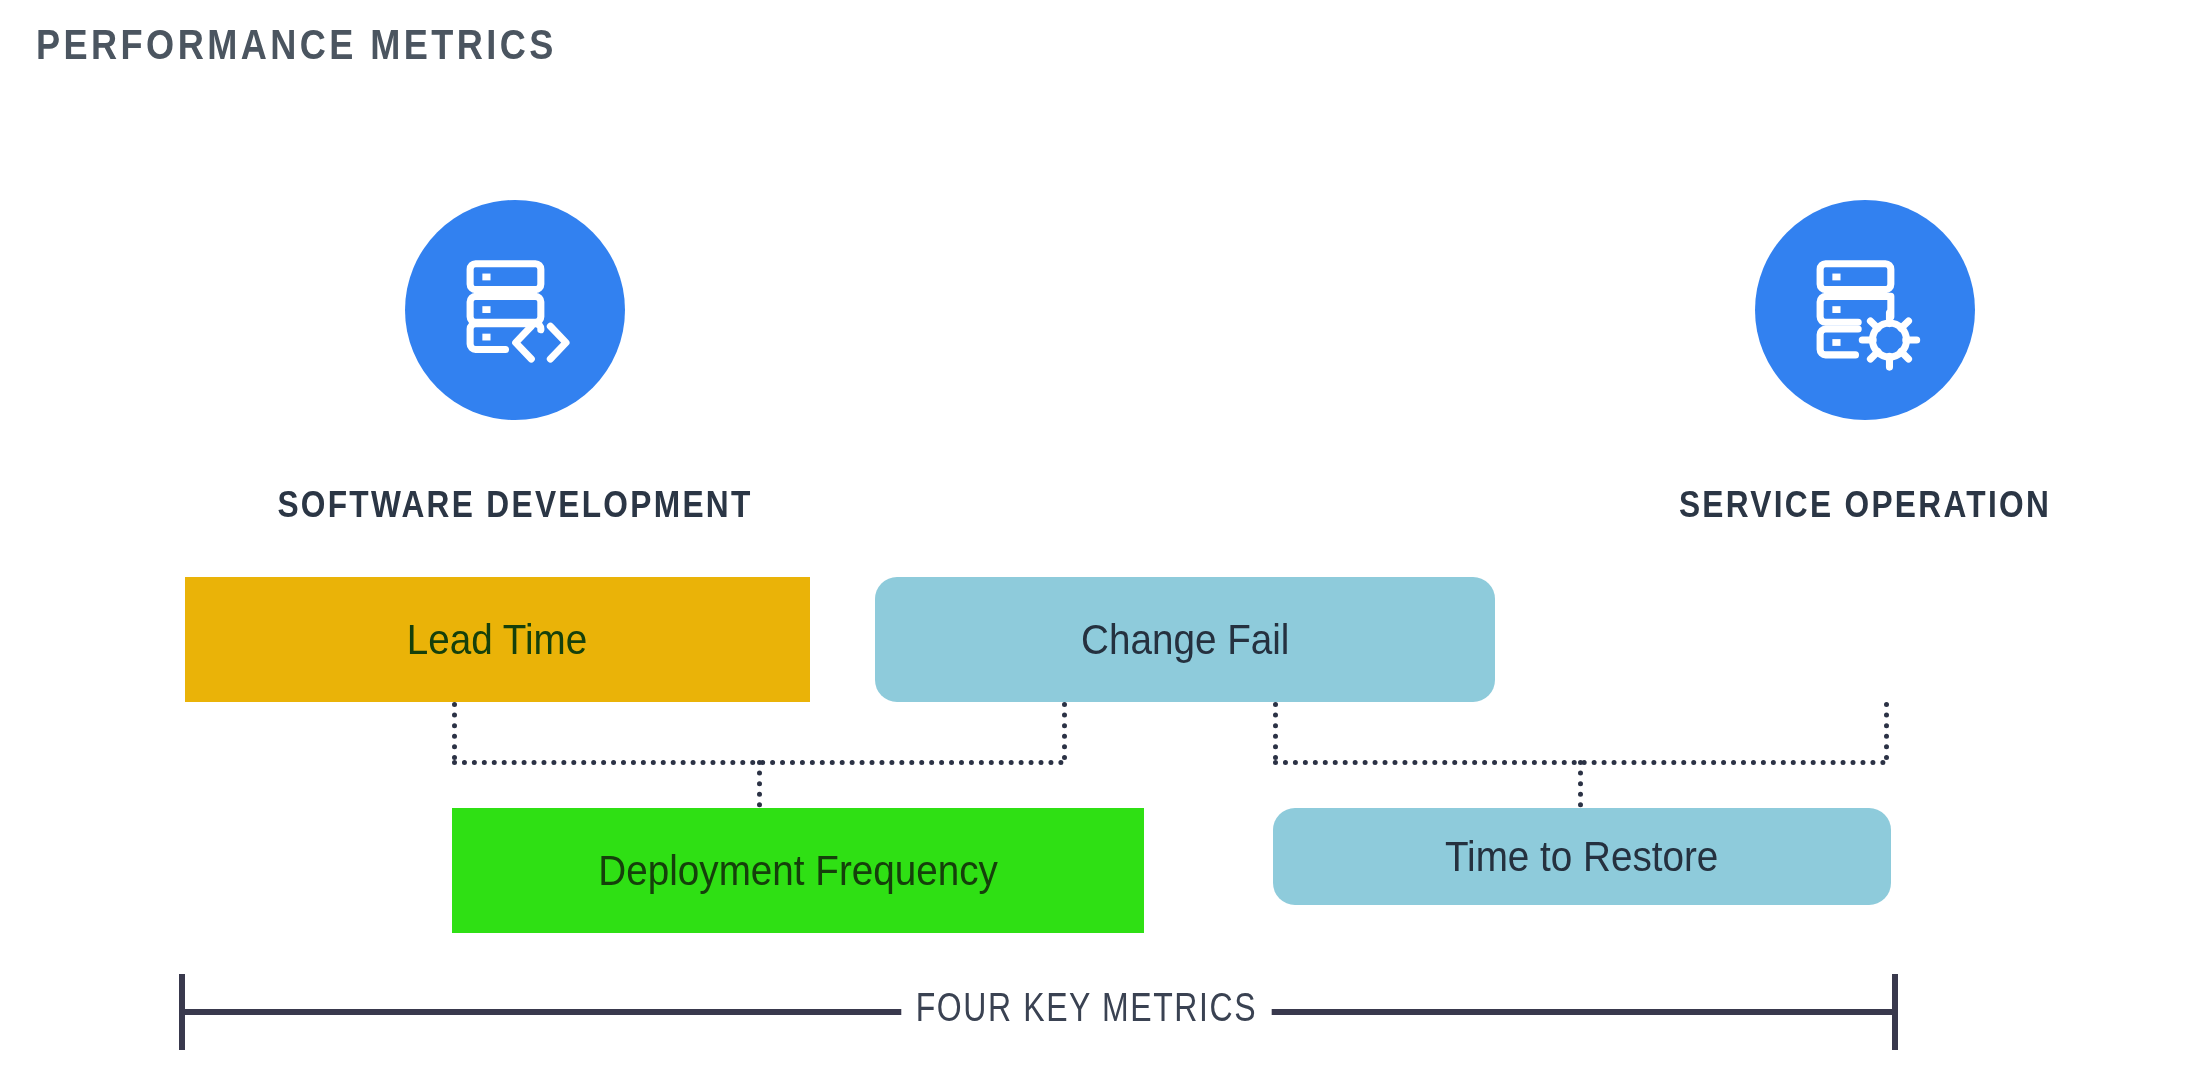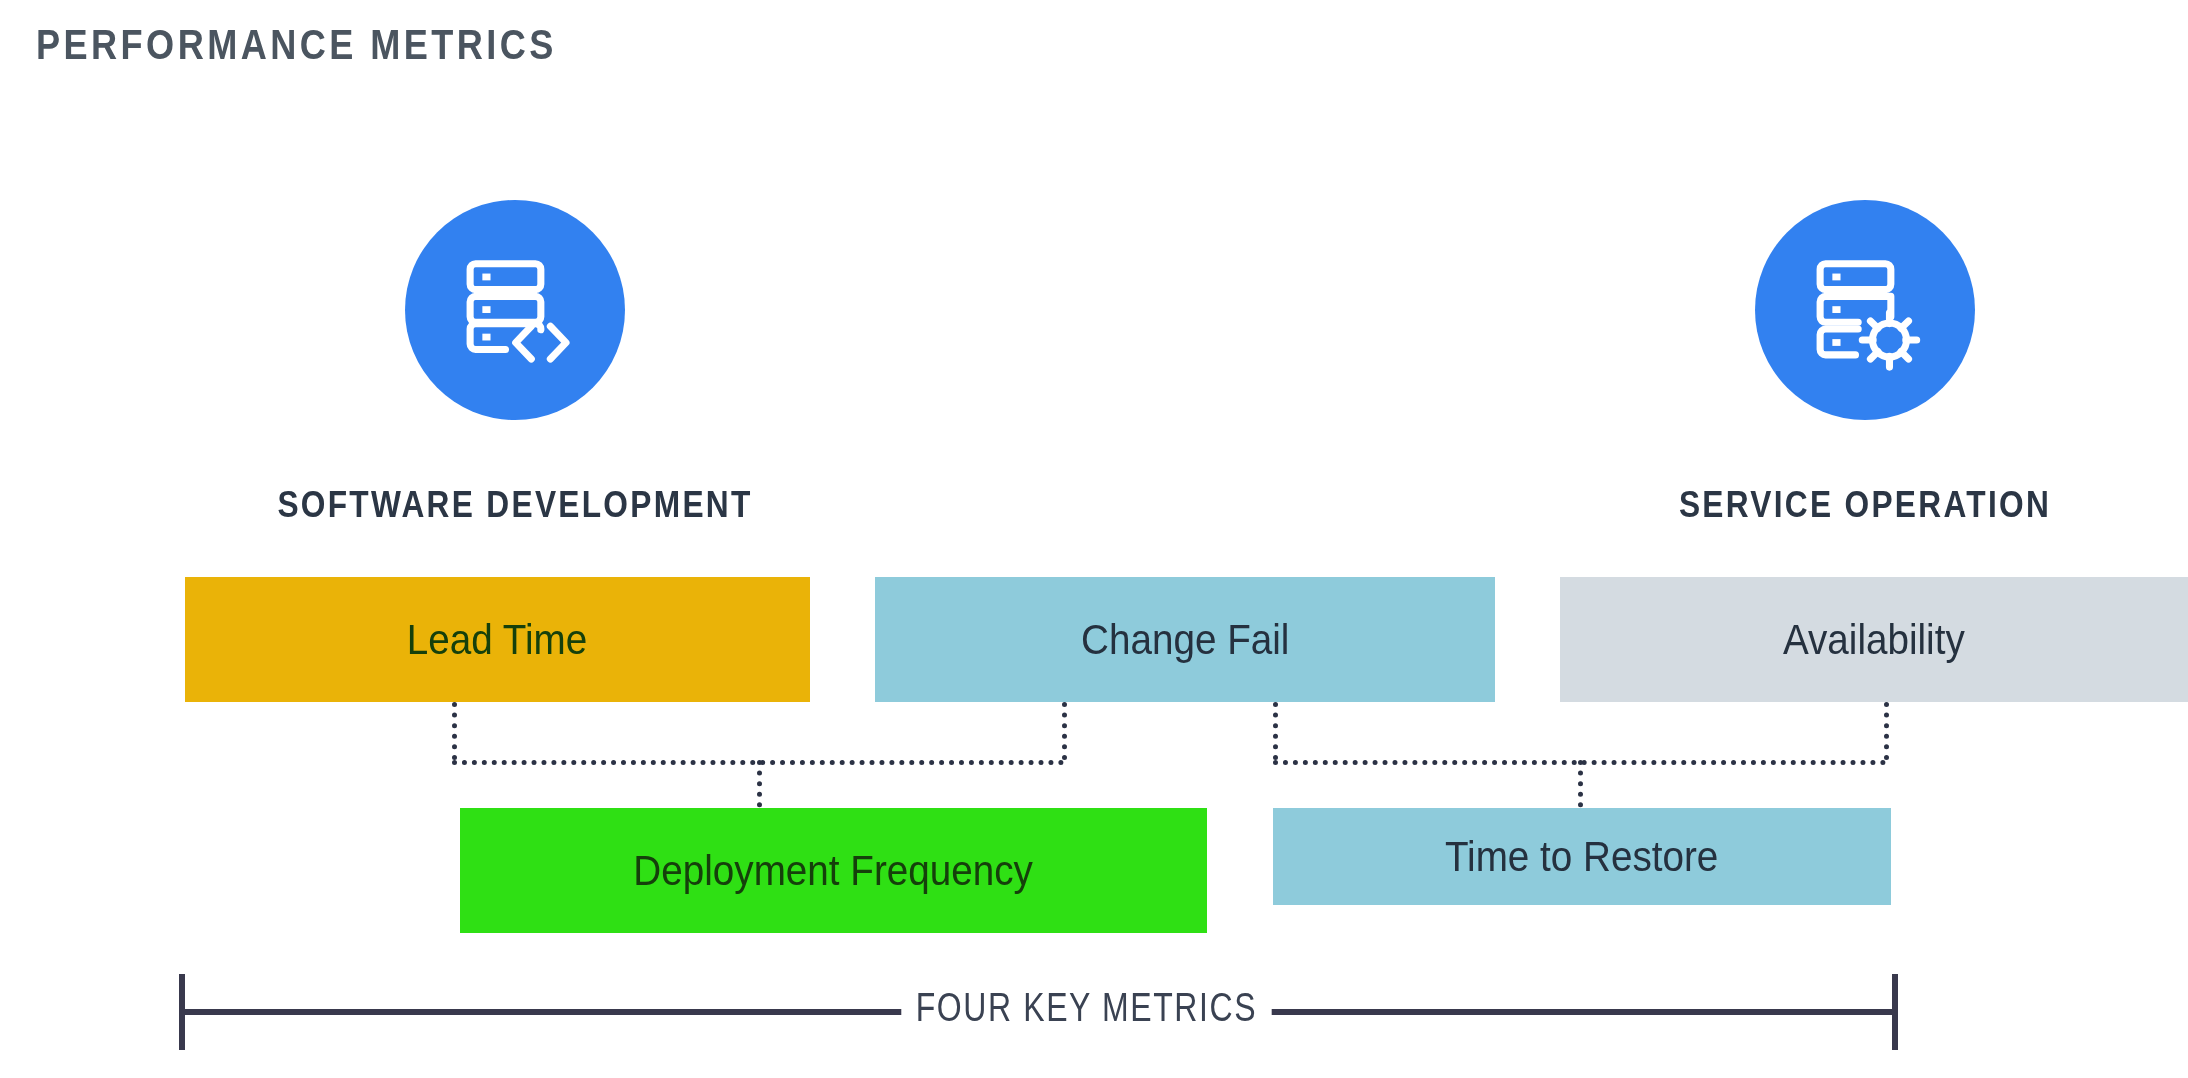--- a/index.html
+++ b/index.html
@@ -86,21 +86,21 @@
   .bar-label {
     font-family: "Liberation Sans Narrow", "Liberation Sans", sans-serif;
     font-size: 42px;
     font-weight: normal;
     color: #25313f;
     transform: scaleX(0.92);
     white-space: nowrap;
   }
   .bar.green  { background: #2fe014; }
   .bar.green .bar-label { color: #15400b; }
-  .bar.teal   { background: #8ecbdb; }
+  .bar.teal   { background: #8ecbdb; border-radius: 22px; }
   .bar.grey   { background: #d4dbe1; }
 
   
   .dot-v {
     position: absolute;
     width: 0;
     border-left: 5px dotted #2b3245;
   }
   .dot-h {
     position: absolute;
@@ -188,38 +188,35 @@
   </div>
 
   <div class="bar green" style="left: 185px; top: 577px; width: 625px; height: 125px; background: #eab308;">
     <span class="bar-label">Lead Time</span>
   </div>
 
   <div class="bar teal" style="left: 875px; top: 577px; width: 620px; height: 125px; background: rgb(142, 203, 219);">
     <span class="bar-label">Change Fail</span>
   </div>
 
-  <div class="bar grey" style="left: 1560px; top: 577px; width: 628px; height: 125px; background: rgb(212, 219, 225);">
-    <span class="bar-label">Availability</span>
-  </div>
 
   <div class="dot-v" style="left: 452px; top: 702px; height: 58px; border-left-color: rgb(43, 50, 69);"></div>
 
   <div class="dot-v" style="left: 1062px; top: 702px; height: 58px; border-left-color: rgb(43, 50, 69);"></div>
 
   <div class="dot-h" style="left: 452px; top: 760px; width: 612px; border-top-color: rgb(43, 50, 69);"></div>
 
   <div class="dot-v" style="left: 757px; top: 760px; height: 58px; border-left-color: rgb(43, 50, 69);"></div>
 
   <div class="dot-v" style="left: 1273px; top: 702px; height: 58px; border-left-color: rgb(43, 50, 69);"></div>
   <div class="dot-v" style="left: 1884px; top: 702px; height: 58px; border-left-color: rgb(43, 50, 69);"></div>
   <div class="dot-h" style="left: 1273px; top: 760px; width: 613px; border-top-color: rgb(43, 50, 69);"></div>
   <div class="dot-v" style="left: 1578px; top: 760px; height: 58px; border-left-color: rgb(43, 50, 69);"></div>
 
-  <div class="bar green" style="left: 452px; top: 808px; width: 747px; height: 125px; background: rgb(47, 224, 20); margin-left: 8px;">
+  <div class="bar green" style="left: 452px; top: 808px; width: 692px; height: 125px; background: rgb(47, 224, 20);">
     <span class="bar-label">Deployment Frequency</span>
   </div>
 
   <div class="bar teal" style="left: 1273px; top: 808px; width: 618px; height: 97px; background: rgb(142, 203, 219);">
     <span class="bar-label">Time to Restore</span>
   </div>
 
   <div class="bracket-cap" style="left: 179px; top: 974px; height: 76px; background: rgb(57, 57, 77);"></div>
   <div class="bracket-cap" style="left: 1892px; top: 974px; height: 76px; background: rgb(57, 57, 77);"></div>
   <div class="bracket-line" style="left: 179px; top: 1009px; width: 1719px; background: rgb(57, 57, 77);"></div>

